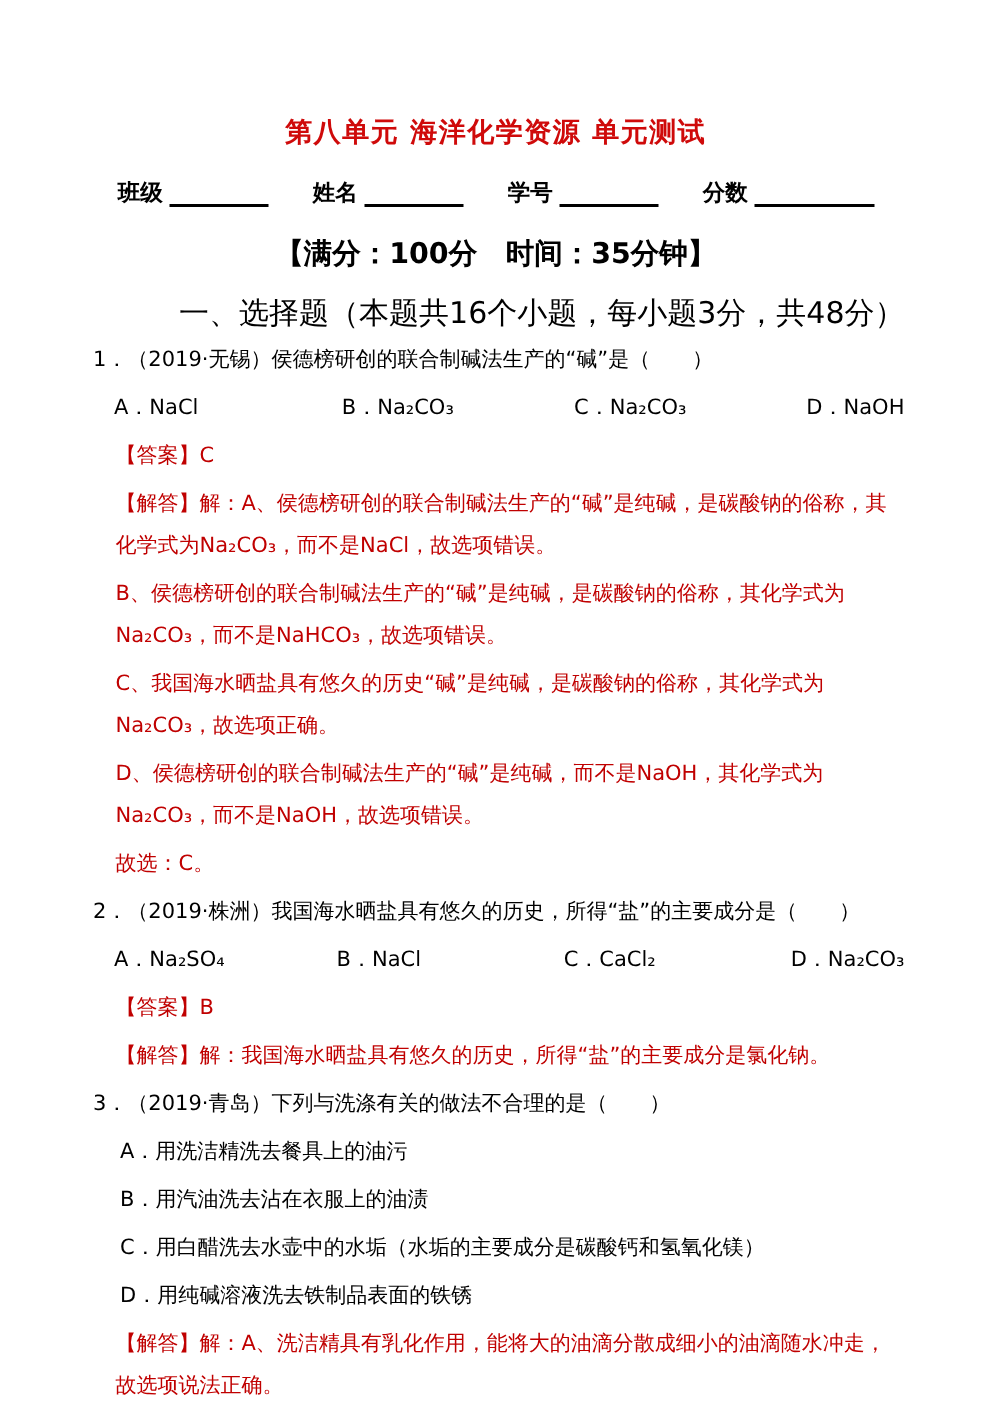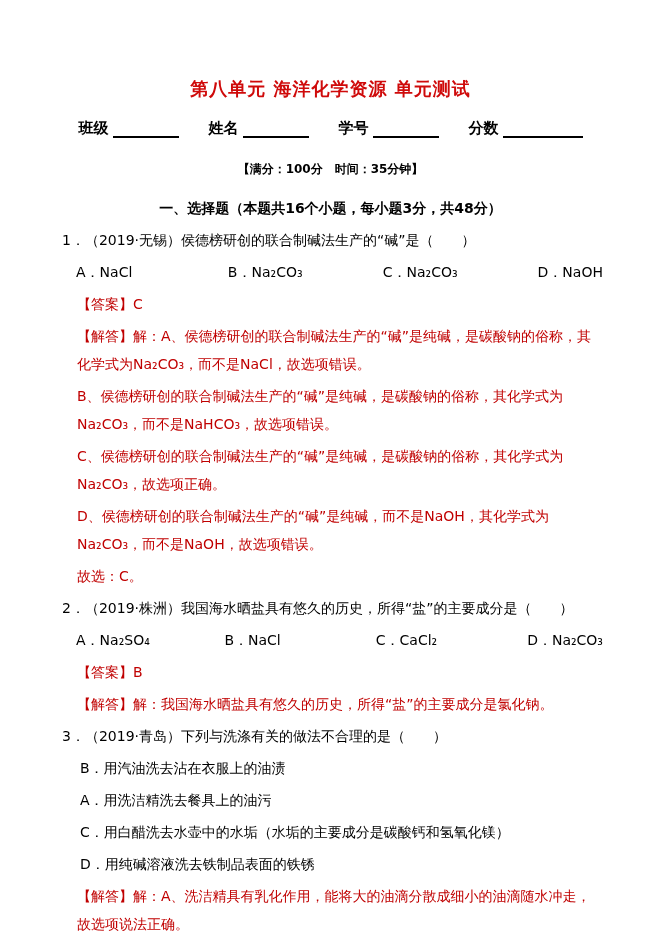--- a/index.html
+++ b/index.html
@@ -17,24 +17,24 @@
     display:flex;justify-content:center;align-items:flex-end;gap:30px;
     font-weight:bold;font-size:15px;margin:0 0 20px 0;line-height:20px;
   }
   .info-field{display:flex;align-items:flex-end;gap:4px;}
   .blank-line{
     display:inline-block;width:66px;height:15px;
     border-bottom:2px solid #000;
   }
   .blank-line.wide{width:80px;}
   .meta-line{
-    text-align:center;font-weight:bold;font-size:12px;margin:0 0 14px 0;line-height:22px;
+    text-align:center;font-weight:bold;font-size:19px;margin:0 0 14px 0;line-height:22px;
   }
   .section-heading{
-    font-weight:bold;font-size:14px;margin:0;line-height:28px;text-align:center;
+    font-weight:normal;font-size:20px;margin:0;line-height:28px;text-align:right;
   }
   p{margin:4px;line-height:28px;}
   .stem{color:#000;}
   .options-row{
     display:flex;padding-left:18px;line-height:28px;justify-content:space-between;
   }
   .options-row .opt{display:inline-block;}
   .options-row .opt:nth-child(1){width:112px;}
   .options-row .opt:nth-child(2){width:115px;}
   .options-row .opt:nth-child(3){width:115px;}
@@ -77,41 +77,41 @@
     <p class="stem">1．（2019·无锡）侯德榜研创的联合制碱法生产的“碱”是（　　）</p>
     <div class="options-row">
       <span class="opt">A．NaCl</span>
       <span class="opt">B．Na₂CO₃</span>
       <span class="opt">C．Na₂CO₃</span>
       <span class="opt">D．NaOH</span>
     </div>
     <p class="red indented">【答案】C</p>
     <p class="red indented">【解答】解：A、侯德榜研创的联合制碱法生产的“碱”是纯碱，是碳酸钠的俗称，其化学式为Na₂CO₃，而不是NaCl，故选项错误。</p>
     <p class="red indented">B、侯德榜研创的联合制碱法生产的“碱”是纯碱，是碳酸钠的俗称，其化学式为Na₂CO₃，而不是NaHCO₃，故选项错误。</p>
-    <p class="red indented">C、侯德榜研创的联合制碱法生产的“碱”是纯碱，是碳酸钠的俗称，其化学式为Na₂CO₃，故选项正确。</p>
+    <p class="red indented">C、我国海水晒盐具有悠久的历史“碱”是纯碱，是碳酸钠的俗称，其化学式为Na₂CO₃，故选项正确。</p>
     <p class="red indented">D、侯德榜研创的联合制碱法生产的“碱”是纯碱，而不是NaOH，其化学式为Na₂CO₃，而不是NaOH，故选项错误。</p>
     <p class="red indented">故选：C。</p>
   </div>
 
   <div class="question">
     <p class="stem">2．（2019·株洲）我国海水晒盐具有悠久的历史，所得“盐”的主要成分是（　　）</p>
     <div class="options-row">
       <span class="opt">A．Na₂SO₄</span>
       <span class="opt">B．NaCl</span>
       <span class="opt">C．CaCl₂</span>
       <span class="opt">D．Na₂CO₃</span>
     </div>
     <p class="red indented">【答案】B</p>
     <p class="red indented">【解答】解：我国海水晒盐具有悠久的历史，所得“盐”的主要成分是氯化钠。</p>
   </div>
 
   <div class="question">
     <p class="stem">3．（2019·青岛）下列与洗涤有关的做法不合理的是（　　）</p>
+    <p class="opt-stacked">A．用洗洁精洗去餐具上的油污</p>
     <p class="opt-stacked">B．用汽油洗去沾在衣服上的油渍</p>
-    <p class="opt-stacked">A．用洗洁精洗去餐具上的油污</p>
     <p class="opt-stacked">C．用白醋洗去水壶中的水垢（水垢的主要成分是碳酸钙和氢氧化镁）</p>
     <p class="opt-stacked">D．用纯碱溶液洗去铁制品表面的铁锈</p>
     <p class="red indented">【解答】解：A、洗洁精具有乳化作用，能将大的油滴分散成细小的油滴随水冲走，故选项说法正确。</p>
     <p class="red indented">【答案】D</p>
     <p class="red indented">B、汽油能溶解油污，可用汽油洗去沾在衣服上的油渍，故选项说法正确。</p>
   </div>
 
 </div>
 
 </body></html>

